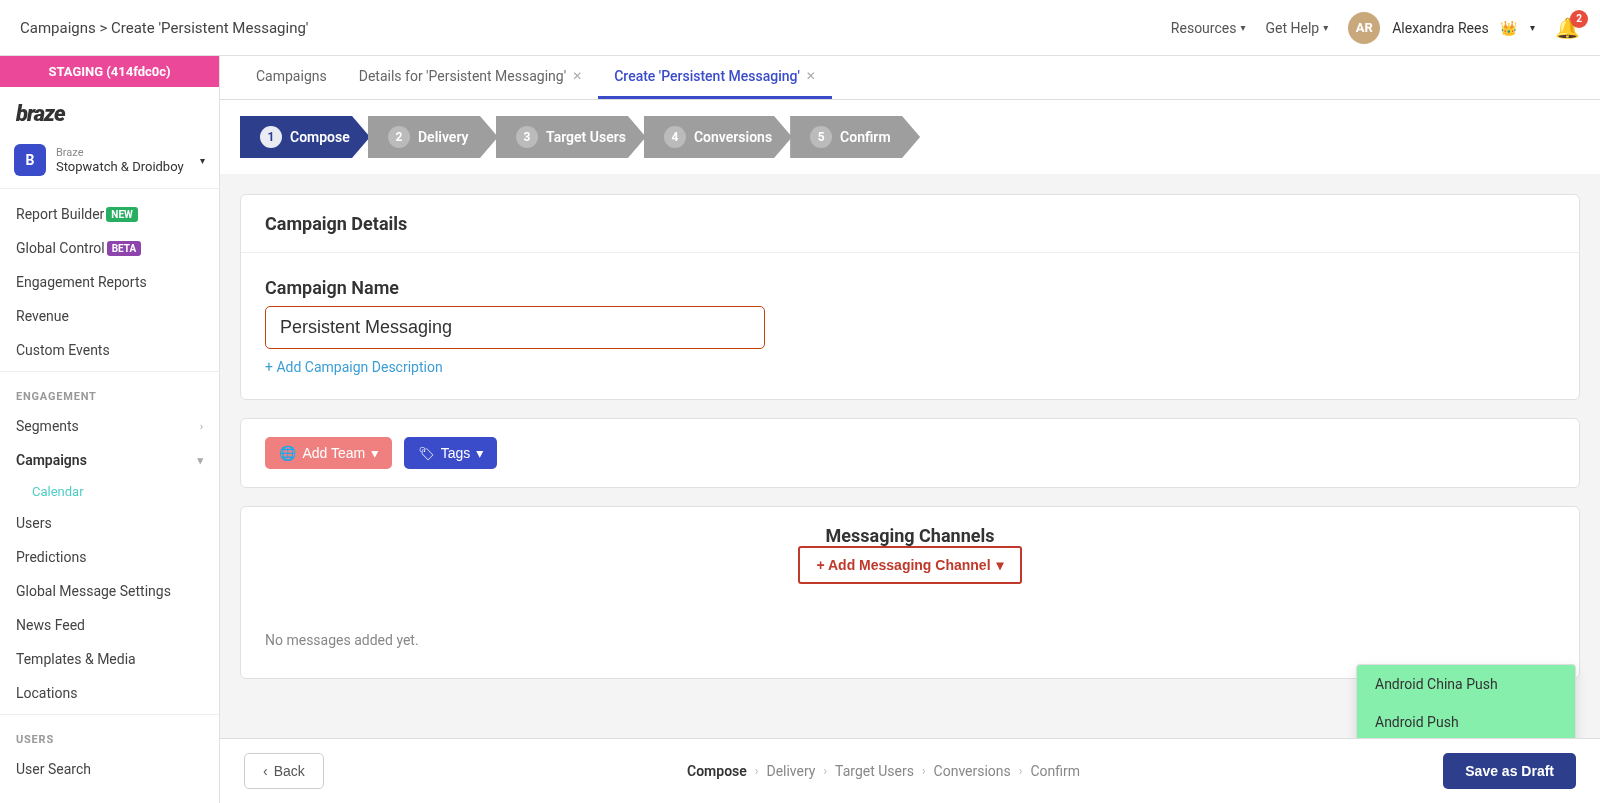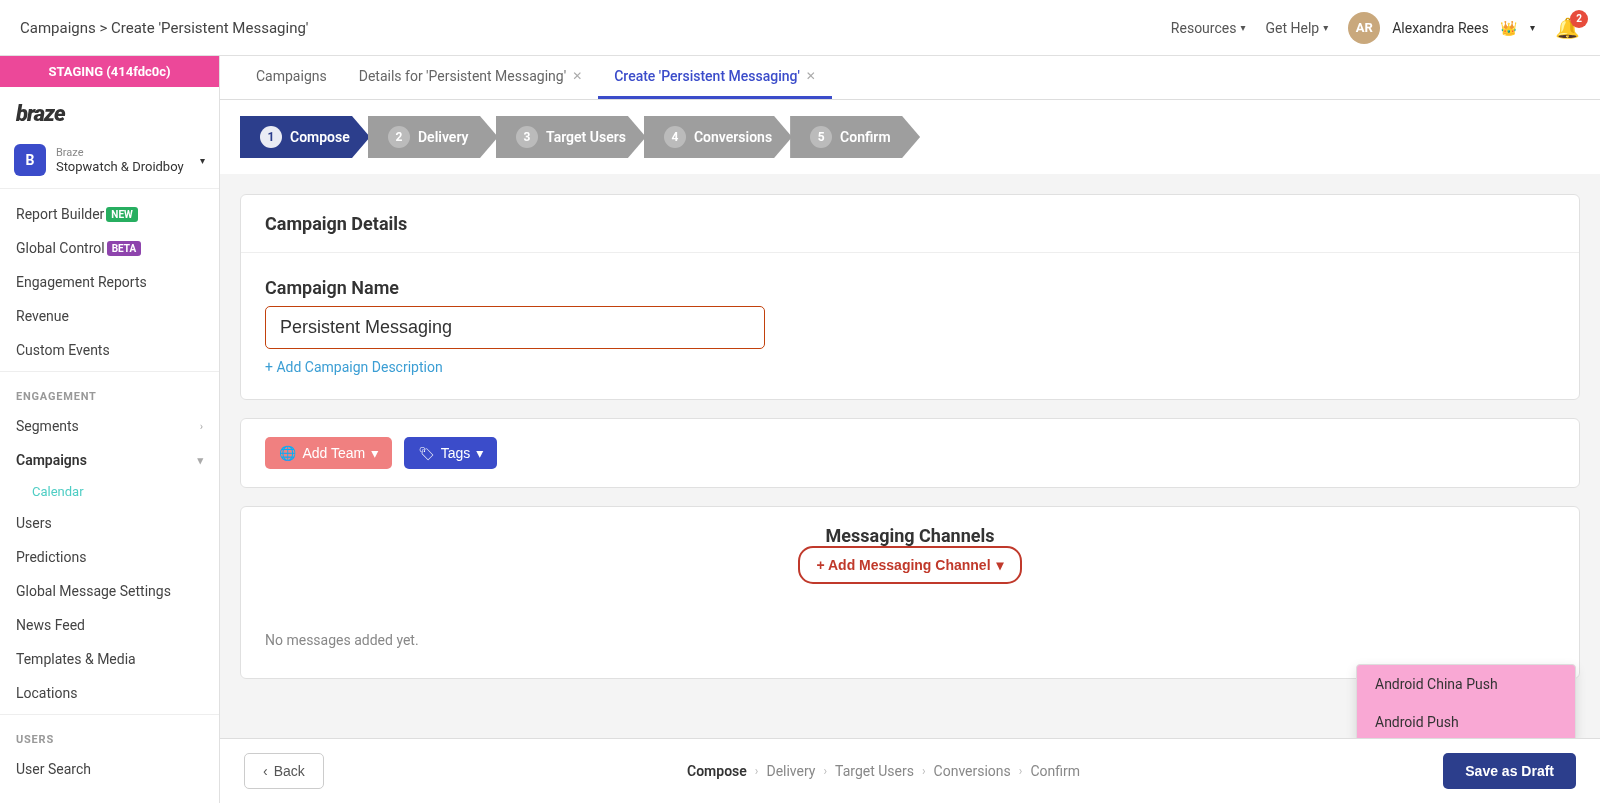--- a/index.html
+++ b/index.html
@@ -75,25 +75,25 @@
 
     
     .team-tags-area { background: #fff; border: 1px solid #e0e0e0; border-radius: 6px; padding: 18px 24px; margin-bottom: 18px; display: flex; align-items: center; gap: 12px; }
     .btn-add-team { background: #f08080; color: #fff; border: none; padding: 8px 14px; border-radius: 5px; cursor: pointer; font-size: 14px; font-weight: 500; display: flex; align-items: center; gap: 6px; }
     .btn-tags { background: #3b4cca; color: #fff; border: none; padding: 8px 14px; border-radius: 5px; cursor: pointer; font-size: 14px; font-weight: 500; display: flex; align-items: center; gap: 6px; }
     .tag-icon { font-size: 13px; }
 
     
     .channels-card-header { display: flex; align-items: center; justify-content: space-between; padding: 18px 24px; flex-direction: column; }
     .channels-card-header h2 { font-size: 18px; font-weight: 700; color: #333; }
-    .btn-add-channel { background: #fff; color: #c0392b; border: 2px solid #c0392b; padding: 9px 16px; border-radius: 15px; cursor: pointer; font-size: 14px; font-weight: 600; display: flex; align-items: center; gap: 6px; position: relative; }
+    .btn-add-channel { background: #fff; color: #c0392b; border: 2px solid #c0392b; padding: 9px 16px; border-radius: 3px; cursor: pointer; font-size: 14px; font-weight: 600; display: flex; align-items: center; gap: 6px; position: relative; }
     .no-messages { padding: 30px 24px; color: #888; font-size: 14px; }
 
     
-    .dropdown-menu { position: absolute; right: 24px; background: #f9a8d4; border: 1px solid #ddd; border-radius: 4px; box-shadow: 0 4px 12px rgba(0,0,0,0.12); min-width: 220px; z-index: 100; top: 490px; }
+    .dropdown-menu { position: absolute; right: 24px; background: #86efac; border: 1px solid #ddd; border-radius: 4px; box-shadow: 0 4px 12px rgba(0,0,0,0.12); min-width: 220px; z-index: 100; top: 490px; }
     .dropdown-item { padding: 11px 18px; font-size: 14px; color: #333; cursor: pointer; }
 
     
     .bottom-bar { background: #fff; border-top: 1px solid #ddd; padding: 14px 24px; display: flex; align-items: center; justify-content: space-between; flex-shrink: 0; }
     .bottom-steps { display: flex; align-items: center; gap: 8px; font-size: 14px; color: #888; }
     .bottom-step-active { color: #333; font-weight: 600; }
     .bottom-step-sep { color: #bbb; font-size: 12px; }
     .btn-back { background: #fff; border: 1px solid #ccc; padding: 9px 18px; border-radius: 5px; cursor: pointer; font-size: 14px; color: #555; display: flex; align-items: center; gap: 6px; }
     .btn-save-draft { background: #2c3e8c; color: #fff; border: none; padding: 10px 22px; border-radius: 5px; cursor: pointer; font-size: 14px; font-weight: 600; }
 

